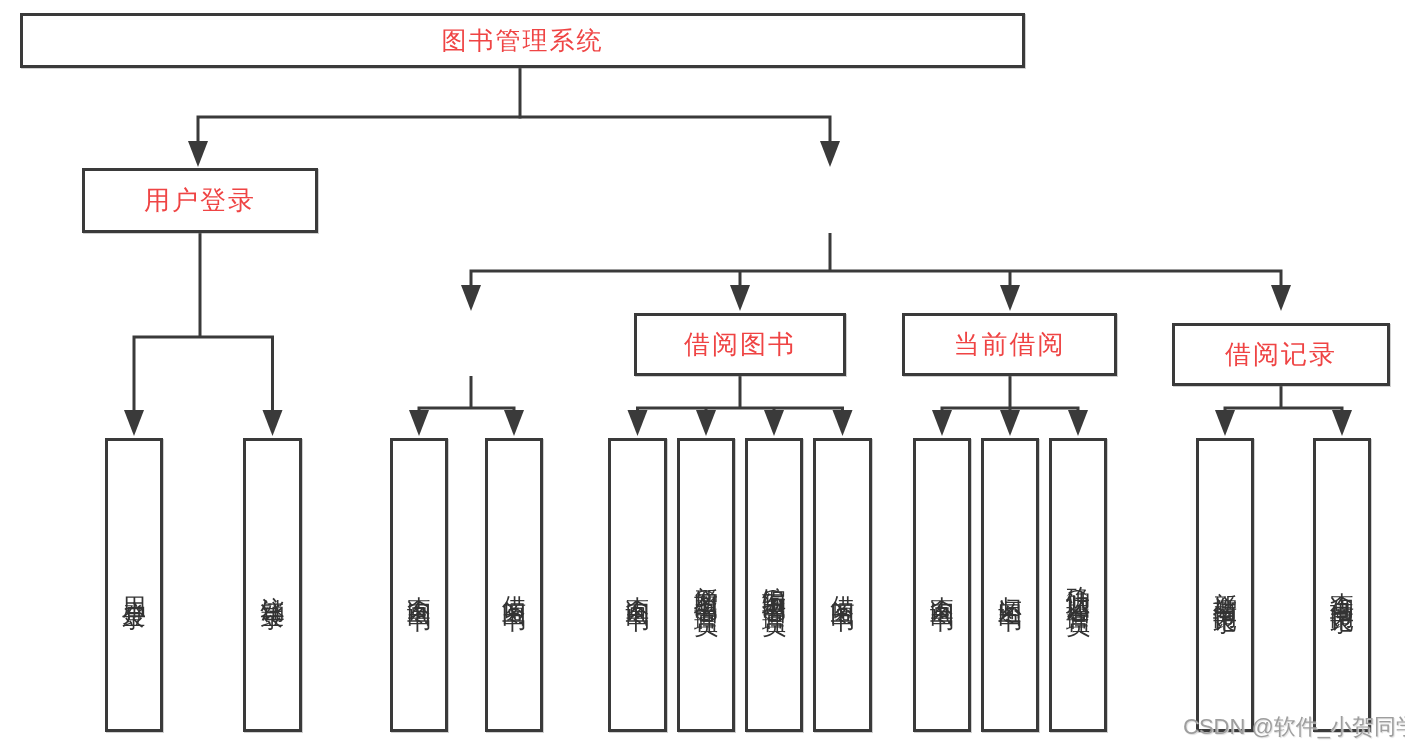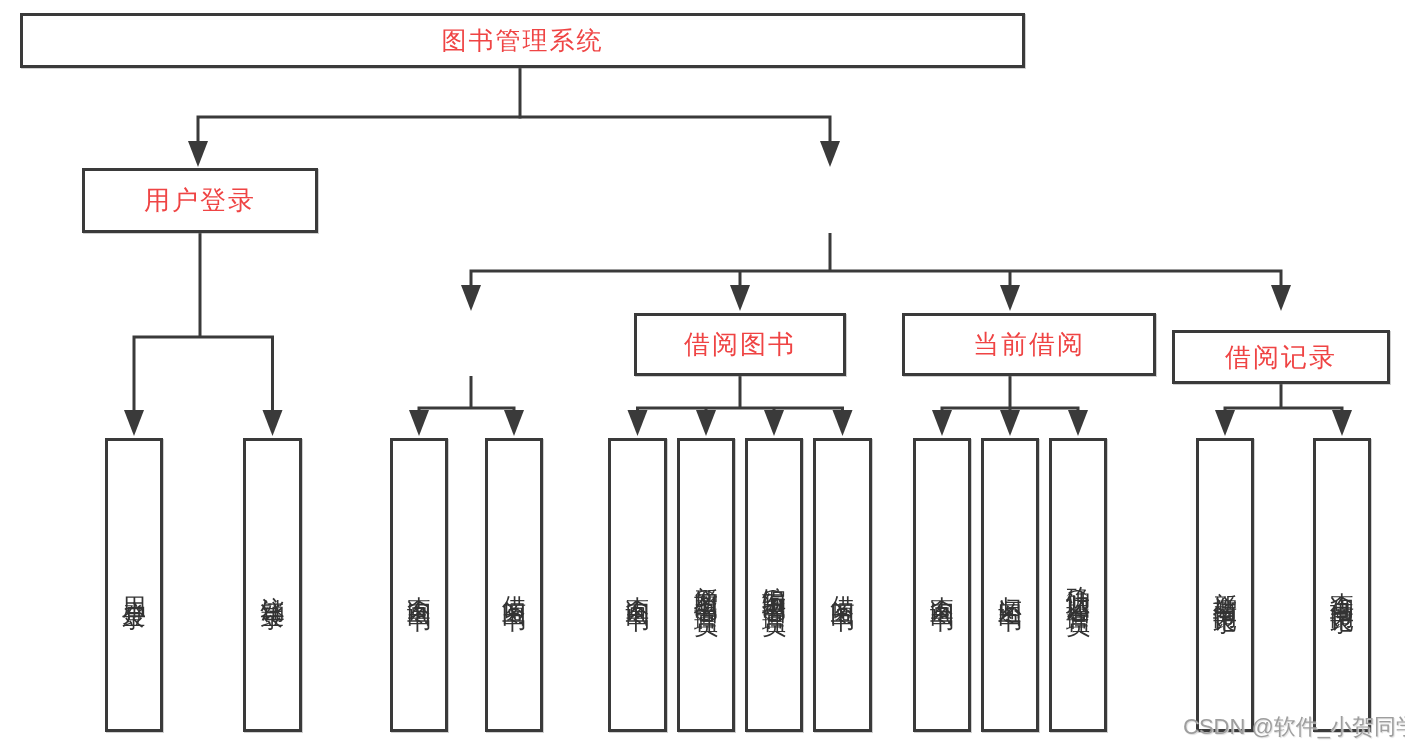--- a/index.html
+++ b/index.html
@@ -107,24 +107,24 @@
     <span class="lbl">图书管理系统</span>
   </div>
 
   <div class="node h" style="left:82px;top:168px;width:236px;height:65px">
     <span class="lbl">用户登录</span>
   </div>
 
   <div class="node h" style="left:634px;top:313px;width:212px;height:63px">
     <span class="lbl">借阅图书</span>
   </div>
-  <div class="node h" style="left:902px;top:313px;width:254px;height:63px">
+  <div class="node h" style="left:902px;top:313px;width:215px;height:63px">
     <span class="lbl">当前借阅</span>
   </div>
-  <div class="node h" style="left:1172px;top:330px;width:218px;height:54px">
+  <div class="node h" style="left:1172px;top:323px;width:218px;height:63px">
     <span class="lbl">借阅记录</span>
   </div>
 
   <div class="node v" style="left:105px;top:438px;width:58px;height:294px">
     <span class="lbl">用户登录</span>
   </div>
   <div class="node v" style="left:243px;top:438px;width:59px;height:294px">
     <span class="lbl">注销登录</span>
   </div>
 

